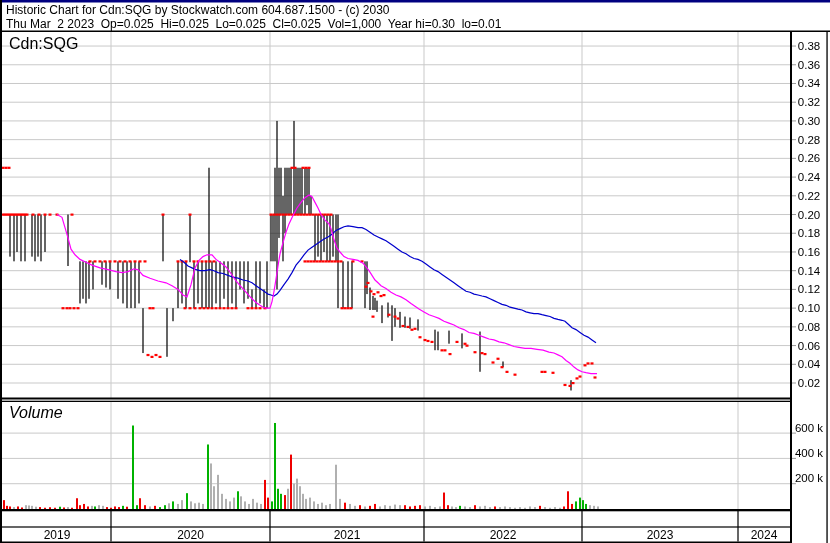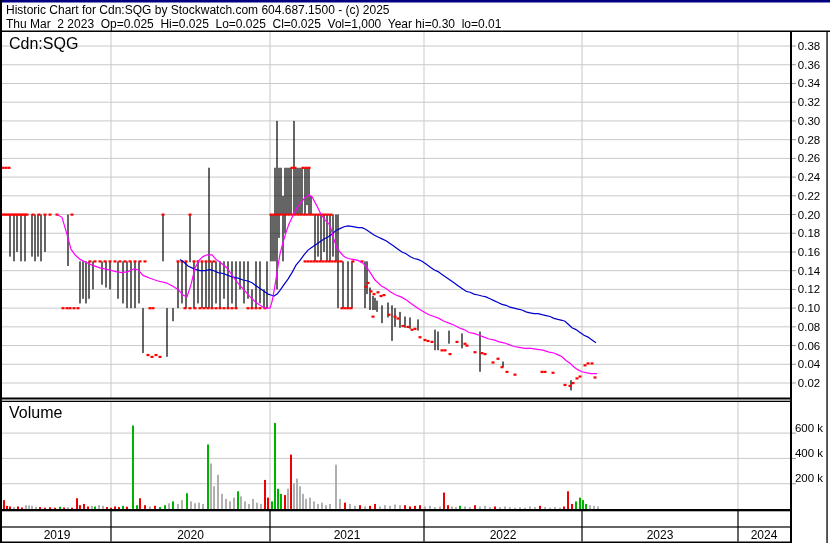--- a/index.html
+++ b/index.html
@@ -10,21 +10,21 @@
   .hdr-line{
     position:absolute;left:6px;white-space:pre;color:#000;
     font-size:12px;line-height:14px;
   }
   #hdr1{top:3px;}
   #hdr2{top:17px;}
   .pane-label{
     position:absolute;left:9px;color:#000;font-size:16px;white-space:pre;
   }
   #symLabel{top:35px;}
-  #volLabel{top:404px;}
+  #volLabel{top:404px;font-style:italic;}
   svg{position:absolute;top:0;left:0;}
   svg text{font-family:"Liberation Sans", sans-serif;}
 </style>
 </head>
 <body>
 
 <div id="app">
   <svg id="chart" width="830" height="543" viewBox="0 0 830 543">
       <g>
         <rect x="2" y="45.54000000000002" width="789" height="1" fill="#c9c9c9"></rect>
@@ -555,17 +555,17 @@
         <text x="809" y="349.56" font-size="11.5" fill="#000000" text-anchor="middle">0.06</text>
         <text x="809" y="368.28" font-size="11.5" fill="#000000" text-anchor="middle">0.04</text>
         <text x="809" y="387" font-size="11.5" fill="#000000" text-anchor="middle">0.02</text>
       </g>
       <g>
         <text x="809" y="431.6" font-size="11.5" fill="#000000" text-anchor="middle">600 k</text>
         <text x="809" y="456.9" font-size="11.5" fill="#000000" text-anchor="middle">400 k</text>
         <text x="809" y="482.2" font-size="11.5" fill="#000000" text-anchor="middle">200 k</text>
       </g>
     </svg>
-  <div id="hdr1" class="hdr-line">Historic Chart for Cdn:SQG by Stockwatch.com 604.687.1500 - (c) 2025</div>
+  <div id="hdr1" class="hdr-line">Historic Chart for Cdn:SQG by Stockwatch.com 604.687.1500 - (c) 2030</div>
   <div id="hdr2" class="hdr-line">Thu Mar  2 2023  Op=0.025  Hi=0.025  Lo=0.025  Cl=0.025  Vol=1,000  Year hi=0.30  lo=0.01</div>
   <div id="symLabel" class="pane-label">Cdn:SQG</div>
   <div id="volLabel" class="pane-label">Volume</div>
 </div>
 
 </body></html>

